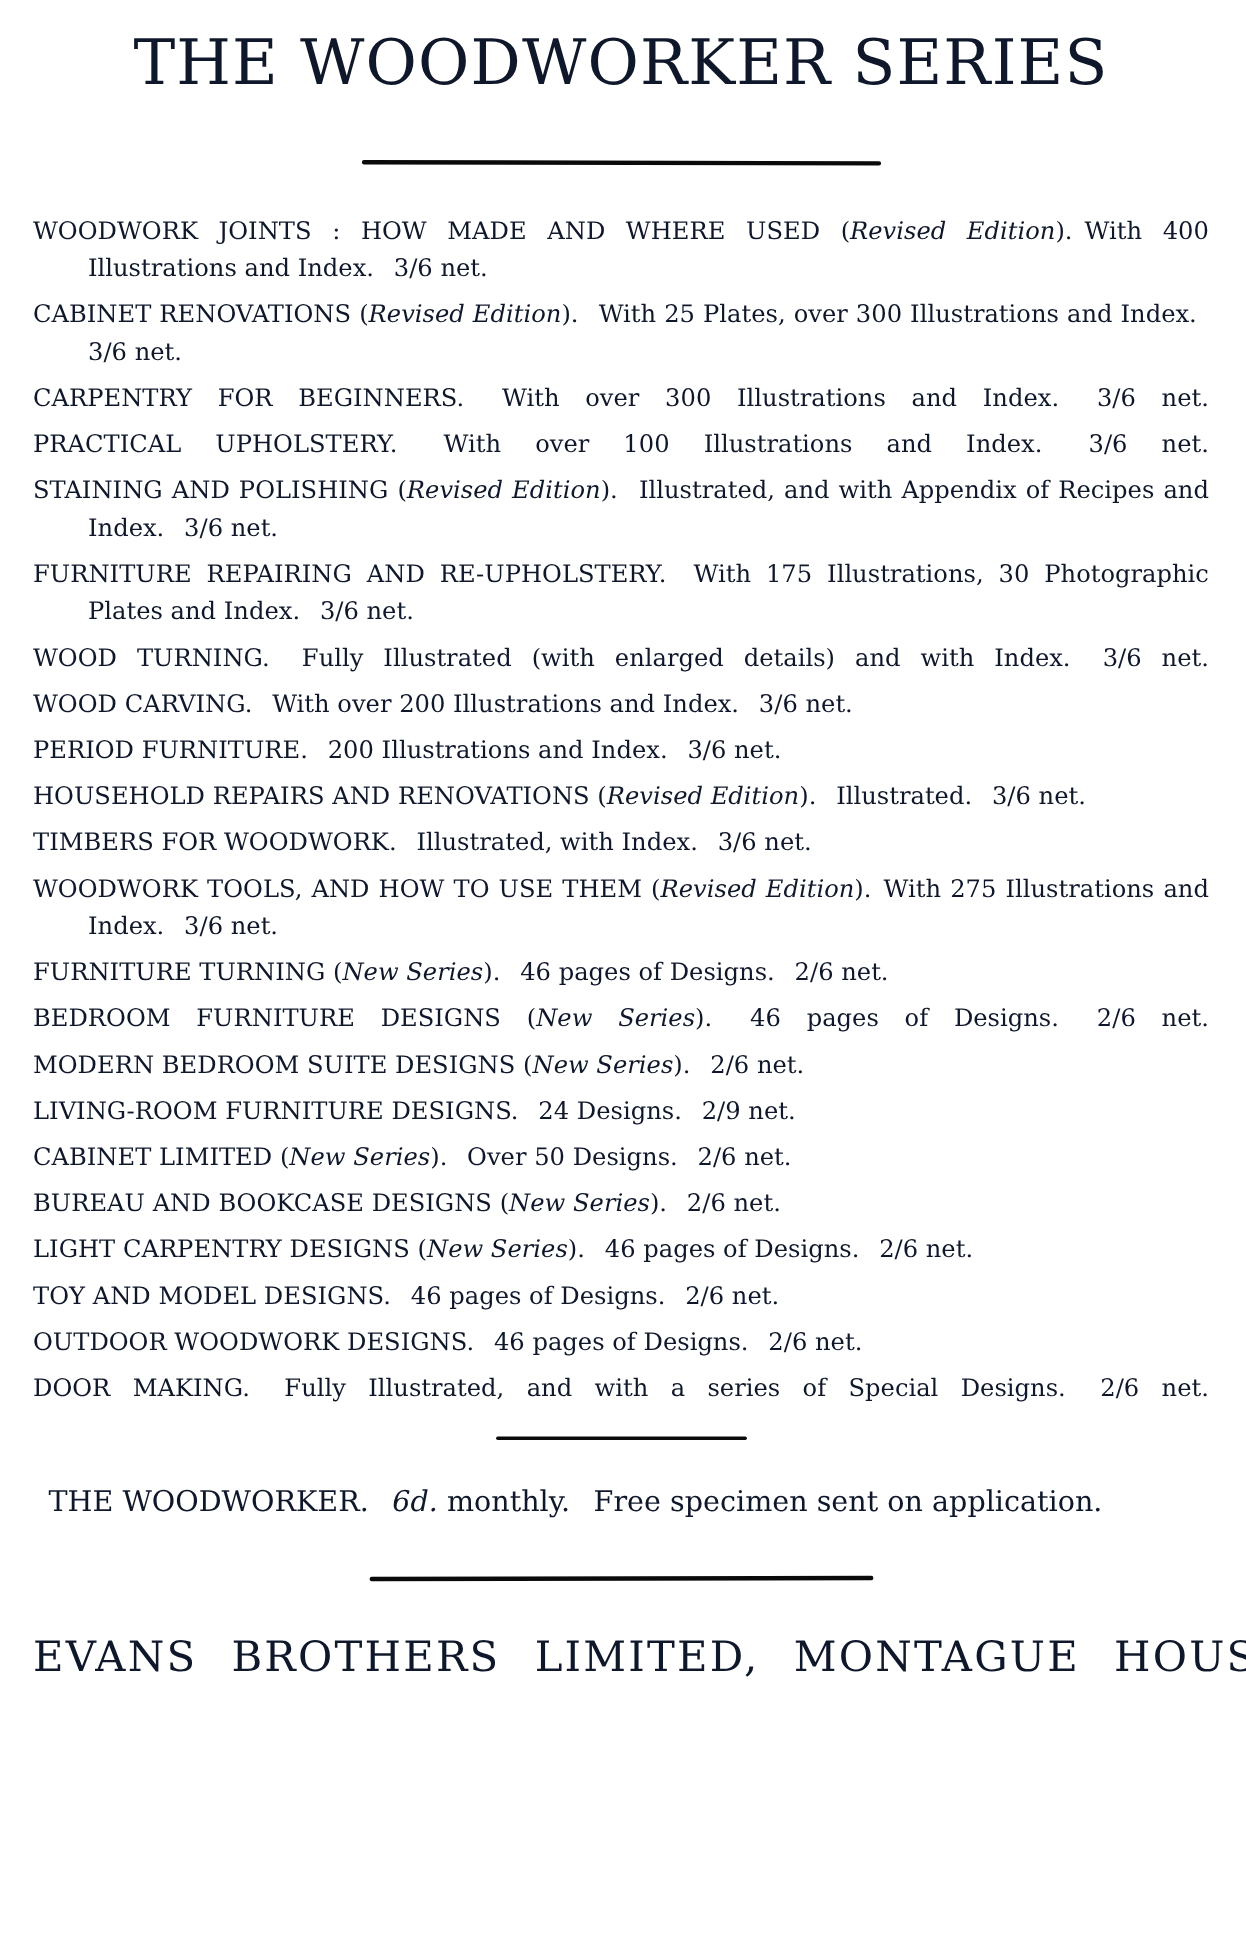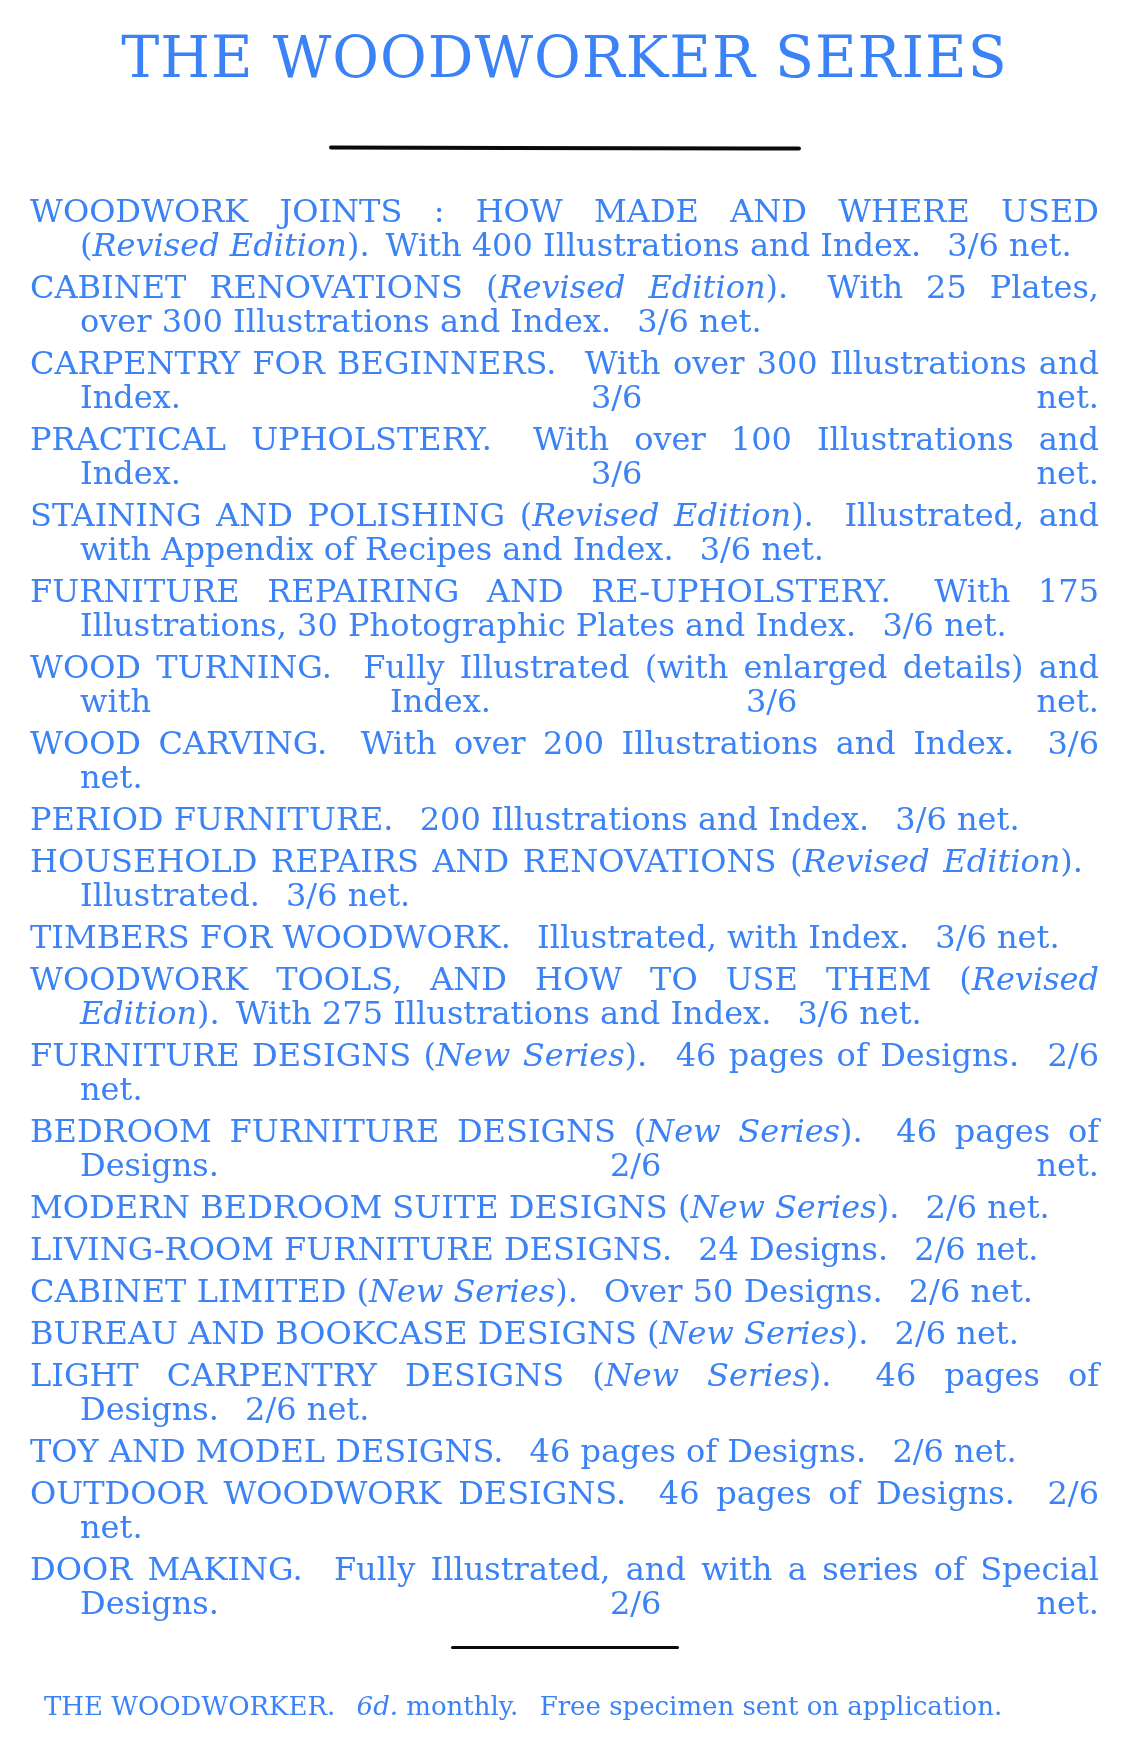--- a/index.html
+++ b/index.html
@@ -2,41 +2,41 @@
 <html><head>
 <meta charset="utf-8">
 <style>
   * { box-sizing: border-box; }
   html, body { margin: 0; padding: 0; background: #ffffff; }
   .page {
     position: relative;
     width: 1133px;
     height: 1762px;
     background: #ffffff;
-    color: #3b82f6;
+    color: #0f172a;
     font-family: "DejaVu Serif", "Liberation Serif", serif;
     padding: 0 34px 0 30px;
     overflow: hidden;
   }
   .title {
     margin: 26px 0 0 0;
     text-align: center;
     font-size: 57px;
     line-height: 1.12;
     font-weight: 400;
     letter-spacing: 1px;
     white-space: nowrap;
   }
   .rule { height: 4px; background: #0a0a0a; border-radius: 2px; }
   .rule-top { width: 472px; margin: 56px auto 0; transform: rotate(0.12deg); }
   .rule-mid { width: 228px; height: 3px; margin: 26px auto 0; }
   .rule-bot { width: 458px; margin: 50px auto 0; transform: rotate(-0.1deg); }
   .book-list { margin-top: 44px; }
   .entry {
-    font-size: 32px;
+    font-size: 22px;
     line-height: 34px;
     margin: 0 0 8px 0;
     text-align: justify;
     padding-left: 50px;
     text-indent: -50px;
   }
   .entry.fill { text-align-last: justify; }
   .ital { font-style: italic; }
   .periodical {
     margin: 40px 0 0 14px;
@@ -62,24 +62,24 @@
       <p class="entry fill"><span>CARPENTRY FOR BEGINNERS.  With over 300 Illustrations and Index.  3/6 net.</span></p>
       <p class="entry fill"><span>PRACTICAL UPHOLSTERY.  With over 100 Illustrations and Index.  3/6 net.</span></p>
       <p class="entry"><span>STAINING AND POLISHING (</span><span class="ital">Revised Edition</span><span>).  Illustrated, and with Appendix of Recipes and Index.  3/6 net.</span></p>
       <p class="entry"><span>FURNITURE REPAIRING AND RE-UPHOLSTERY.  With 175 Illustrations, 30 Photographic Plates and Index.  3/6 net.</span></p>
       <p class="entry fill"><span>WOOD TURNING.  Fully Illustrated (with enlarged details) and with Index.  3/6 net.</span></p>
       <p class="entry"><span>WOOD CARVING.  With over 200 Illustrations and Index.  3/6 net.</span></p>
       <p class="entry"><span>PERIOD FURNITURE.  200 Illustrations and Index.  3/6 net.</span></p>
       <p class="entry"><span>HOUSEHOLD REPAIRS AND RENOVATIONS (</span><span class="ital">Revised Edition</span><span>).  Illustrated.  3/6 net.</span></p>
       <p class="entry"><span>TIMBERS FOR WOODWORK.  Illustrated, with Index.  3/6 net.</span></p>
       <p class="entry"><span>WOODWORK TOOLS, AND HOW TO USE THEM (</span><span class="ital">Revised Edition</span><span>). With 275 Illus­trations and Index.  3/6 net.</span></p>
-      <p class="entry"><span>FURNITURE DESIGNS (</span><span class="ital">New Series</span><span>).  46 pages of Designs.  2/6 net.</span></p>
+      <p class="entry"><span>FURNITURE TURNING (</span><span class="ital">New Series</span><span>).  46 pages of Designs.  2/6 net.</span></p>
       <p class="entry fill"><span>BEDROOM FURNITURE DESIGNS (</span><span class="ital">New Series</span><span>).  46 pages of Designs.  2/6 net.</span></p>
       <p class="entry"><span>MODERN BEDROOM SUITE DESIGNS (</span><span class="ital">New Series</span><span>).  2/6 net.</span></p>
-      <p class="entry"><span>LIVING-ROOM FURNITURE DESIGNS.  24 Designs.  2/6 net.</span></p>
+      <p class="entry"><span>LIVING-ROOM FURNITURE DESIGNS.  24 Designs.  2/9 net.</span></p>
       <p class="entry"><span>CABINET LIMITED (</span><span class="ital">New Series</span><span>).  Over 50 Designs.  2/6 net.</span></p>
       <p class="entry"><span>BUREAU AND BOOKCASE DESIGNS (</span><span class="ital">New Series</span><span>).  2/6 net.</span></p>
       <p class="entry"><span>LIGHT CARPENTRY DESIGNS (</span><span class="ital">New Series</span><span>).  46 pages of Designs.  2/6 net.</span></p>
       <p class="entry"><span>TOY AND MODEL DESIGNS.  46 pages of Designs.  2/6 net.</span></p>
       <p class="entry"><span>OUTDOOR WOODWORK DESIGNS.  46 pages of Designs.  2/6 net.</span></p>
       <p class="entry fill"><span>DOOR MAKING.  Fully Illustrated, and with a series of Special Designs.  2/6 net.</span></p>
     </div>
 
   <div class="rule rule-mid"></div>
 

